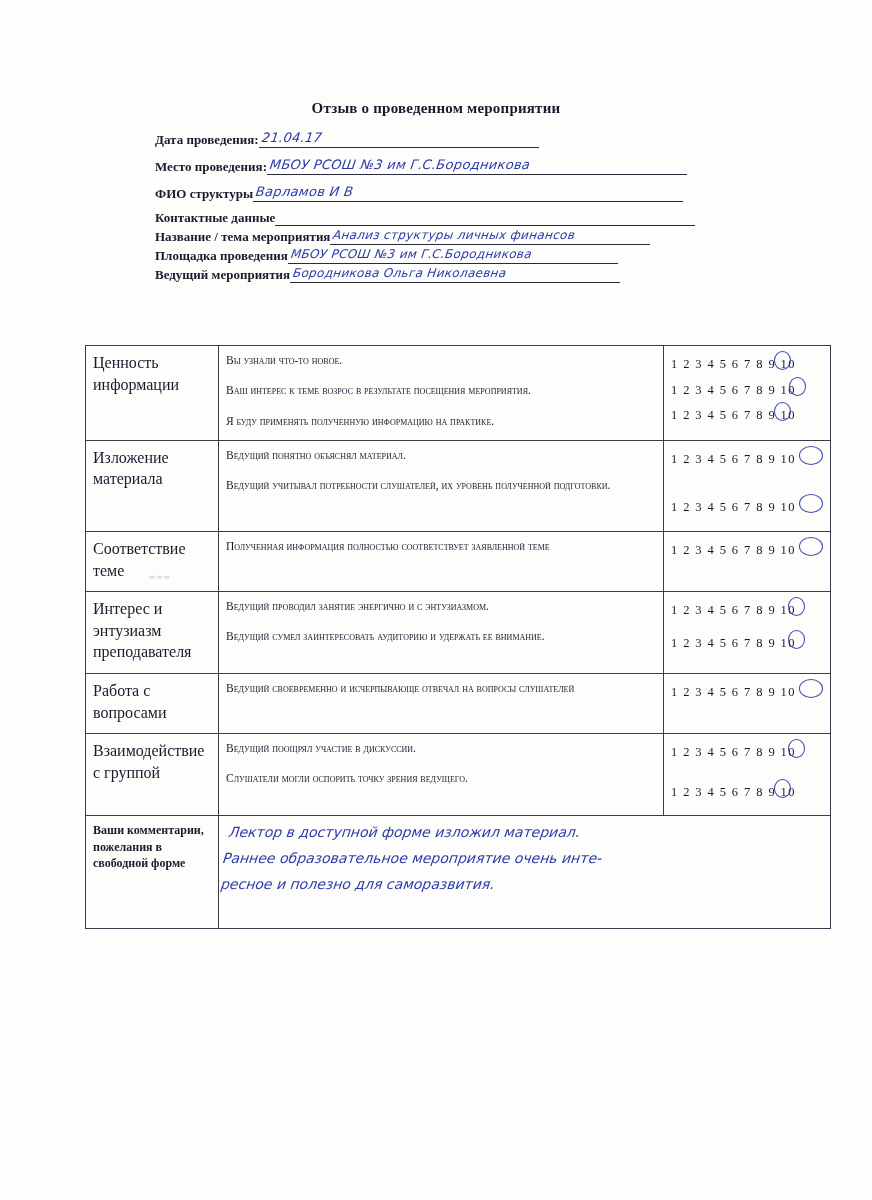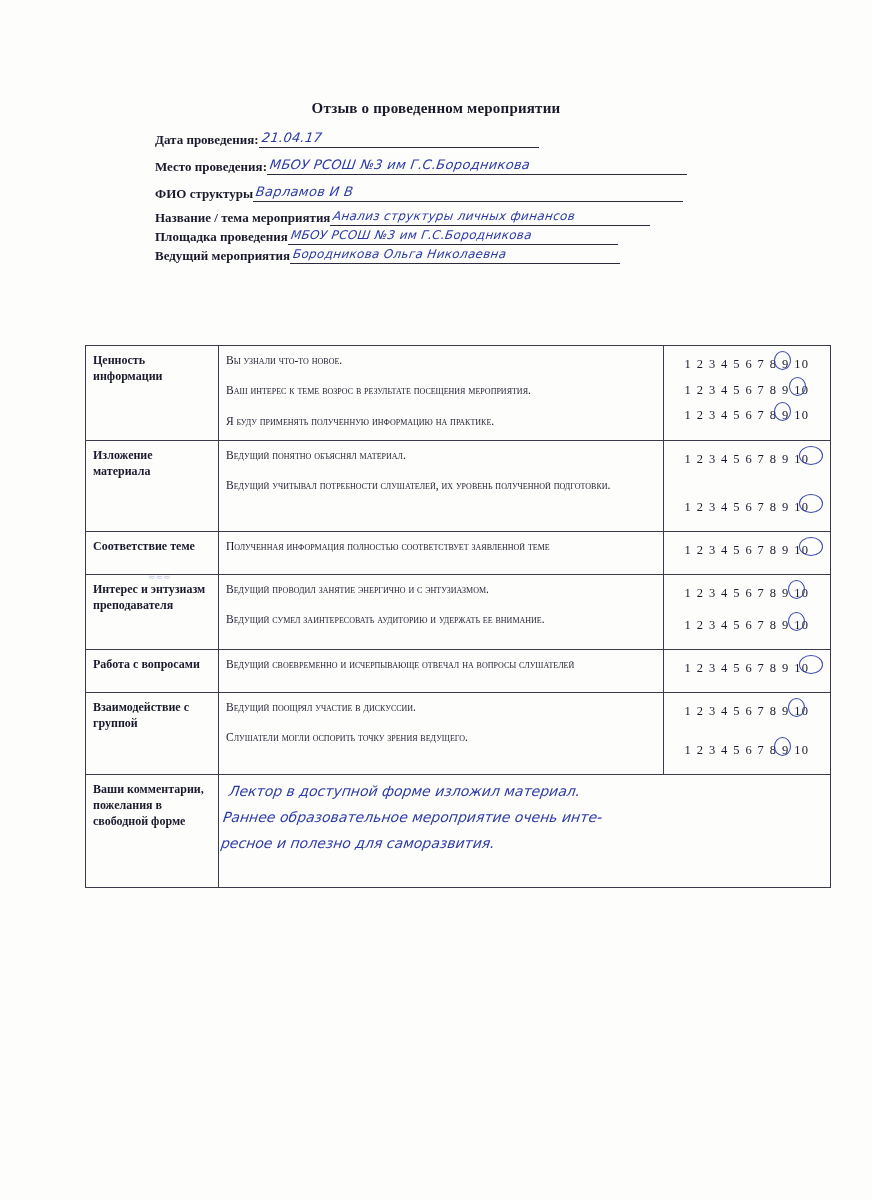--- a/index.html
+++ b/index.html
@@ -71,23 +71,23 @@
     left:85px;top:345px;
     width:700px;
     border-collapse:collapse;
     table-layout:fixed;
   }
   table.eval td{
     border:1px solid #3a3a4a;
     vertical-align:top;
     padding:6px 7px 10px 7px;
   }
-  .c-cat{width:118px;font-weight:bold;font-size:12px;line-height:1.35;}
+  .c-cat{width:118px;font-weight:normal;font-size:16px;line-height:1.35;}
   .c-state{width:430px;font-size:11.5px;line-height:1.5;font-variant:small-caps;}
-  .c-scale{width:152px;font-size:12.5px;line-height:2.05;letter-spacing:1.4px;white-space:nowrap;text-align:center;}
+  .c-scale{width:152px;font-size:12.5px;line-height:2.05;letter-spacing:1.4px;white-space:nowrap;}
   .stmt{margin-bottom:13px;}
   .stmt:last-child{margin-bottom:0;}
   .scale-line{position:relative;}
   .mark{
     position:absolute;
     border:1.4px solid #2b3aa8;
     border-radius:50%;
     width:15px;height:17px;
     top:-1px;
     opacity:.92;
@@ -130,20 +130,23 @@
     </div>
 
     <div class="field-row" style="height:30px;">
       <span class="flabel">Место проведения:</span><span class="fline" style="width:420px;height:22px;"><span class="hand">МБОУ РСОШ №3 им Г.С.Бородникова</span></span>
     </div>
 
     <div class="field-row tight" style="height:26px;">
       <span class="flabel">ФИО структуры</span><span class="fline" style="width:430px;height:19px;"><span class="hand">Варламов И В</span></span>
     </div>
 
+    <div class="field-row tight">
+      <span class="flabel">Контактные данные</span><span class="fline" style="width:420px;height:14px;"><span class="hand"></span></span>
+    </div>
 
     <div class="field-row tight">
       <span class="flabel">Название / тема мероприятия</span><span class="fline" style="width:320px;height:16px;"><span class="hand small">Анализ структуры личных финансов</span></span>
     </div>
 
     <div class="field-row tight">
       <span class="flabel">Площадка проведения</span><span class="fline" style="width:330px;height:16px;"><span class="hand small">МБОУ РСОШ №3 им Г.С.Бородникова</span></span>
     </div>
 
     <div class="field-row tight">

